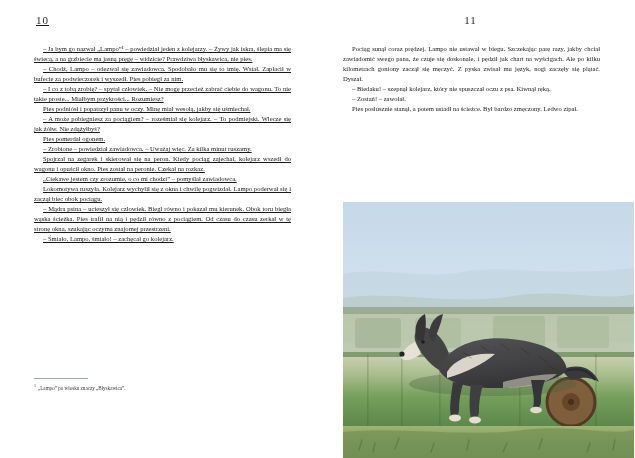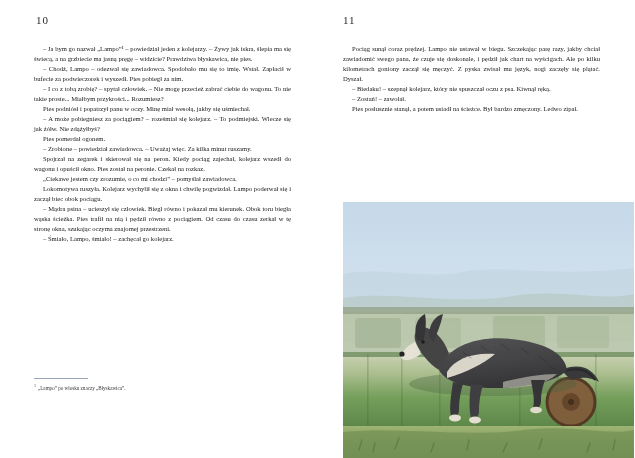--- a/index.html
+++ b/index.html
@@ -19,32 +19,32 @@
     width: 635px;
     height: 458px;
     display: flex;
   }
   .page {
     position: relative;
     width: 317px;
     height: 458px;
     box-sizing: border-box;
   }
-  .page.left  { padding: 14px 26px 10px 34px; }
+  .page.left  { padding: 14px 26px 10px 34px; text-decoration: underline; }
   .page.right { padding: 14px 34px 10px 26px; }
 
   .folio {
     font-family: "Liberation Serif", serif;
     font-size: 11px;
     letter-spacing: 1px;
     color: #2a2a2a;
     height: 16px;
   }
   .folio.left  { text-align: left; padding-left: 2px; }
-  .folio.right { text-align: left; padding-right: 2px; }
+  .folio.right { text-align: center; padding-right: 2px; }
 
   .body-text {
     margin-top: 14px;
     font-size: 6.6px;
     line-height: 1.52;
     text-align: justify;
     color: #17171a;
     hyphens: auto;
   }
   .body-text p {

